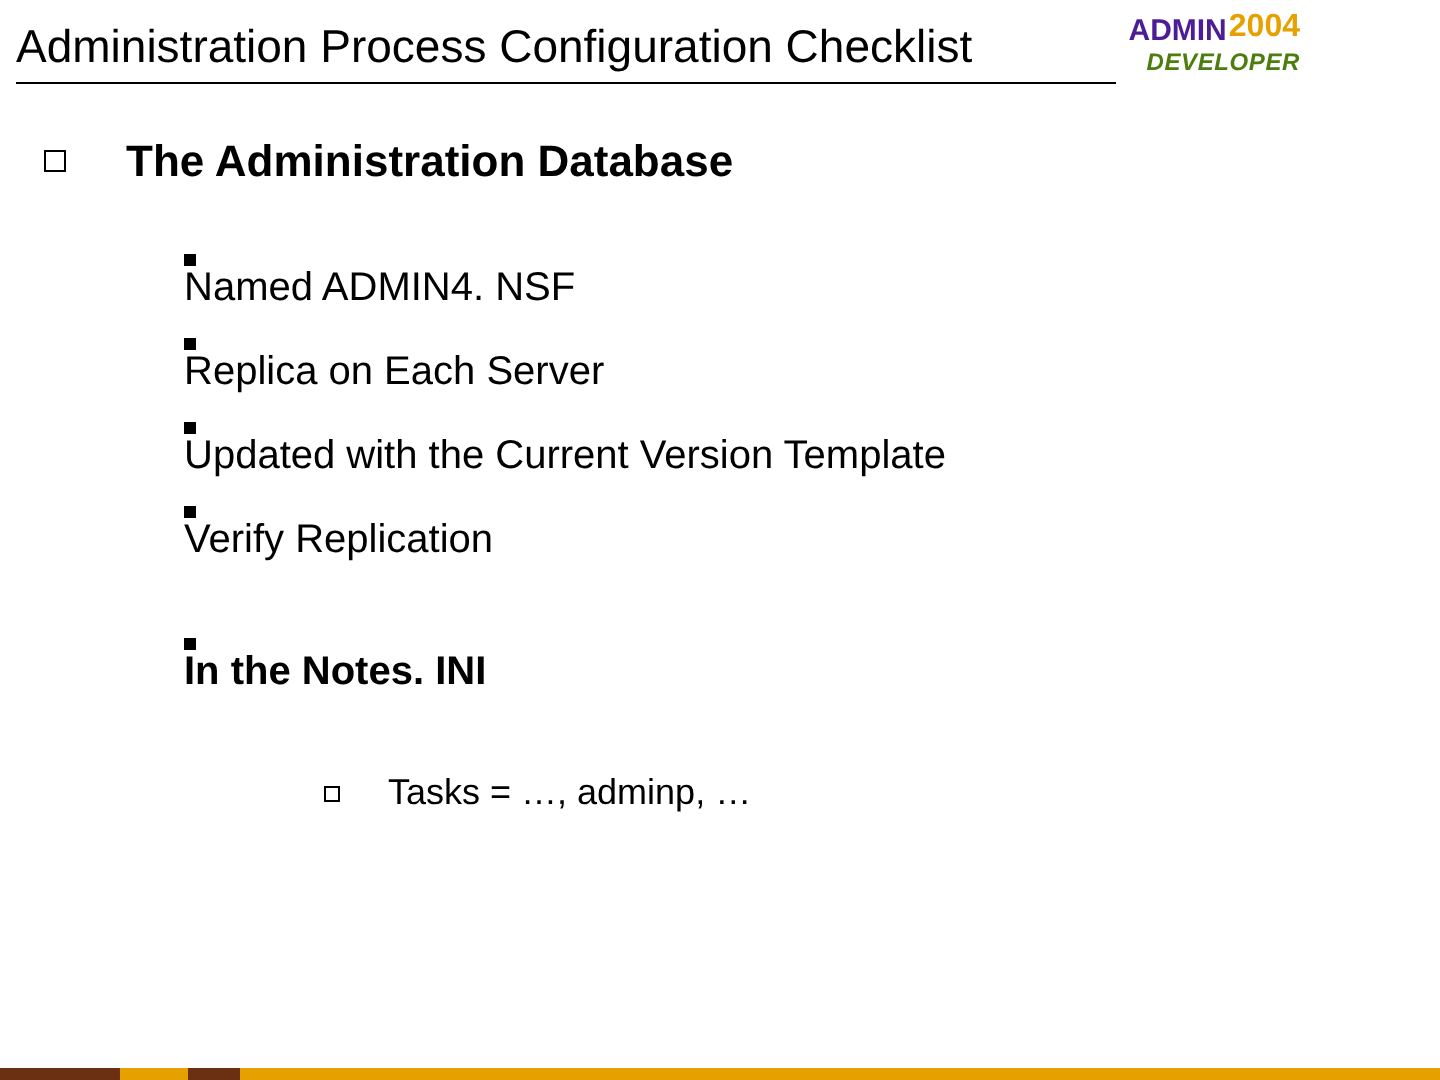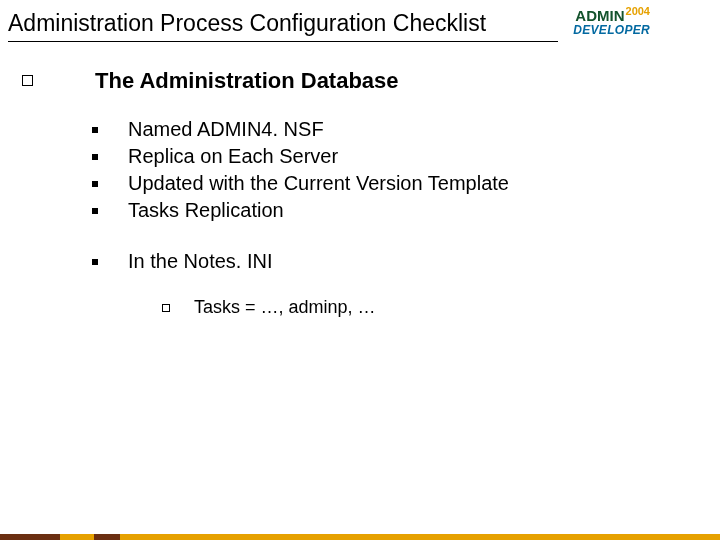--- a/index.html
+++ b/index.html
@@ -38,70 +38,70 @@
     text-align: right;
     line-height: 1.05;
     padding-right: 4px;
     padding-top: 2px;
   }
   .logo-top {
     font-size: 15px;
     font-weight: 700;
   }
   .logo-admin {
-    color: #14532d;
+    color: #4c1d95;
   }
   .logo-year {
     color: #e6a100;
-    font-size: 11px;
+    font-size: 16px;
     vertical-align: top;
     position: relative;
     top: -2px;
     margin-left: 1px;
   }
   .logo-bottom {
     font-size: 12px;
     font-style: italic;
     font-weight: 700;
-    color: #0369a1;
+    color: #4d7c0f;
     letter-spacing: 0.3px;
   }
 
   .content {
     padding: 18px 20px 0 22px;
   }
 
   .row {
     display: flex;
     align-items: flex-start;
   }
 
   
   .l1 {
     margin: 8px 0 24px 0;
-    gap: 32px;
   }
   .l1 .bullet {
     width: 9px; height: 9px;
     border: 1px solid #000;
     margin: 7px 30px 0 0;
     flex: 0 0 auto;
   }
   .l1 .text {
     font-size: 22px;
     font-weight: 700;
   }
 
   
   .l2-group {
     margin-left: 70px;
     margin-bottom: 28px;
   }
   .l2 {
     margin: 4px 0;
+    flex-direction: column;
   }
   .l2 .bullet {
     width: 6px; height: 6px;
     background: #000;
     margin: 9px 30px 0 0;
     flex: 0 0 auto;
   }
   .l2 .text {
     font-size: 20px;
   }
@@ -115,21 +115,22 @@
     border: 1px solid #000;
     margin: 7px 24px 0 0;
     flex: 0 0 auto;
   }
   .l3 .text {
     font-size: 18px;
   }
 
   .section2-l2 {
     margin-top: 6px;
-    margin-bottom: 24px;
+    margin-bottom: 38px;
+    font-weight: bold;
   }
 
   .footer-bar {
     position: absolute;
     left: 0;
     bottom: 0;
     width: 720px;
     height: 6px;
     display: flex;
   }
@@ -171,21 +172,21 @@
       <div class="row l2">
         <div class="bullet"></div>
         <div class="text">Replica on Each Server</div>
       </div>
       <div class="row l2">
         <div class="bullet"></div>
         <div class="text">Updated with the Current Version Template</div>
       </div>
       <div class="row l2">
         <div class="bullet"></div>
-        <div class="text">Tasks Replication</div>
+        <div class="text">Verify Replication</div>
       </div>
     </div>
 
 
     <div class="l2-group section2-l2">
       <div class="row l2">
         <div class="bullet"></div>
         <div class="text">In the Notes. INI</div>
       </div>
     </div>

